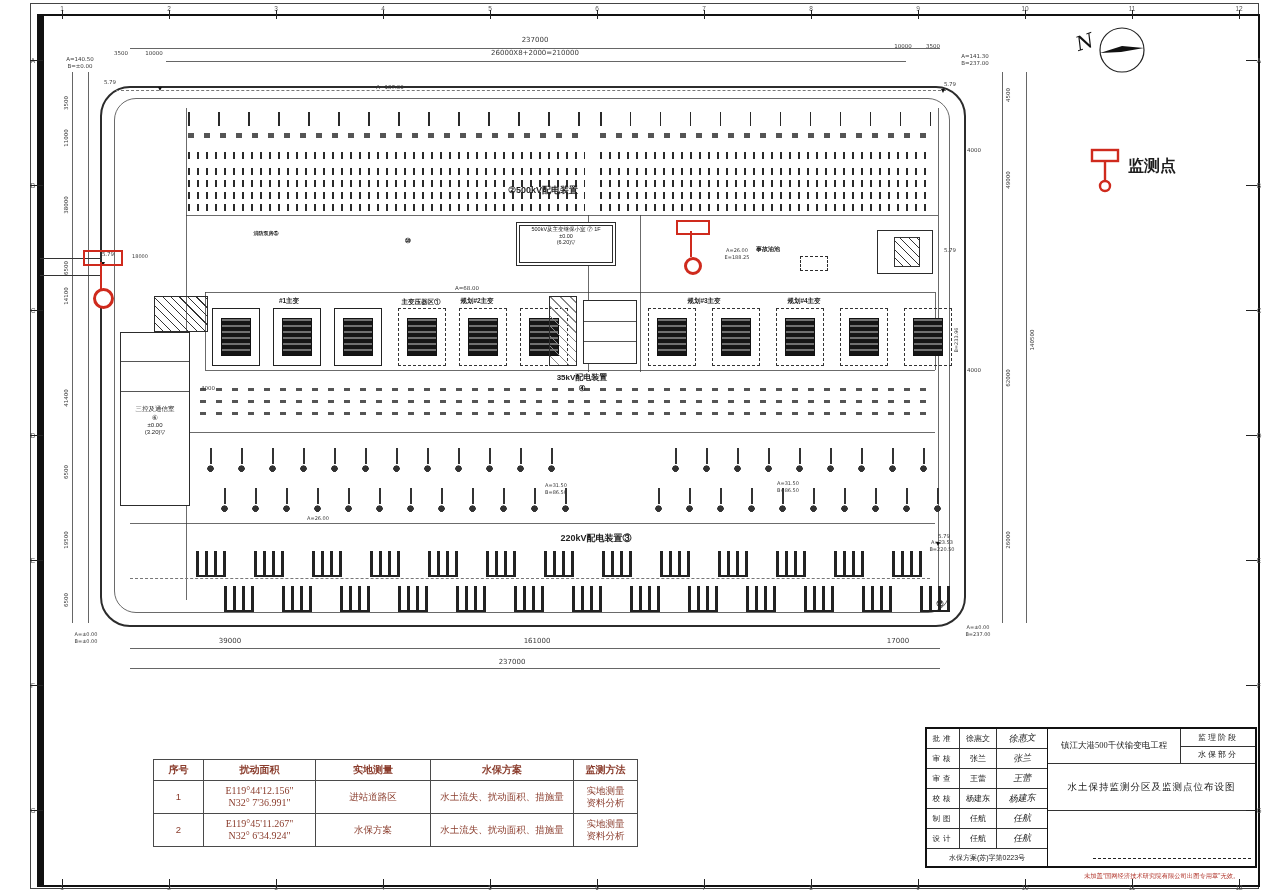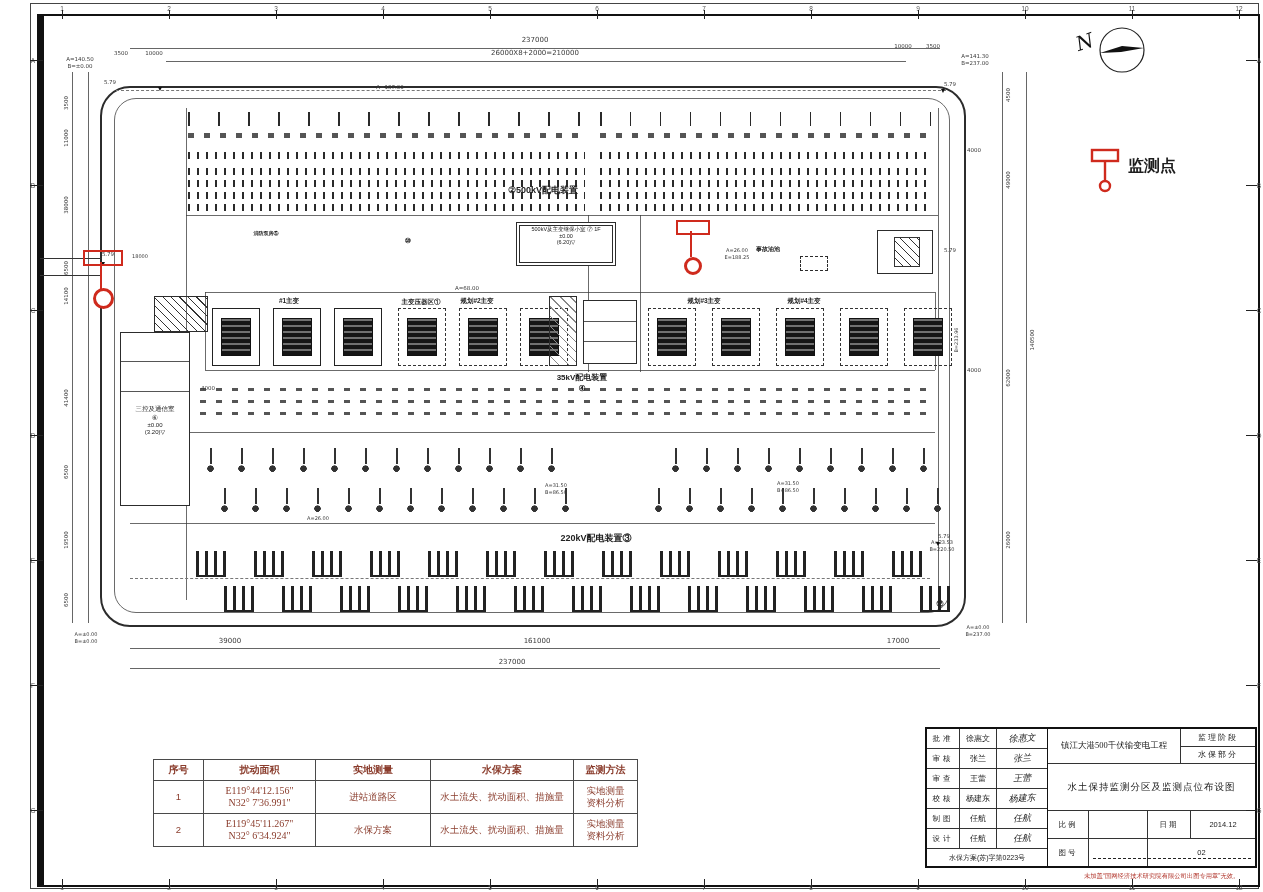--- a/index.html
+++ b/index.html
@@ -454,33 +454,20 @@
       </div>
       <div id="tb-right">
         <div id="tb-projrow">
           <div id="tb-project">镇江大港500千伏输变电工程</div>
           <div id="tb-stagecol">
             <div id="tb-stage1">监理阶段</div>
             <div id="tb-stage2">水保部分</div>
           </div>
         </div>
         <div id="tb-title">水土保持监测分区及监测点位布设图</div>
-        <div id="tb-bottom">
-          <div class="tbb-row">
-            <div class="tbb-cell w40">比例</div>
-            <div class="tbb-cell w58"></div>
-            <div class="tbb-cell w42">日期</div>
-            <div class="tbb-cell grow" style="letter-spacing:0;">2014.12</div>
-          </div>
-          <div class="tbb-row">
-            <div class="tbb-cell w40">图号</div>
-            <div class="tbb-cell w58"></div>
-            <div class="tbb-cell grow" style="letter-spacing:0;">02</div>
-          </div>
-        </div>
       </div>
     </div>
   </div>
   <div id="tb-dash"></div>
   <div id="tb-note">未加盖“国网经济技术研究院有限公司出图专用章”无效。</div>
 <div class="gridref" style="left: 62px; top: 8px;">1</div>
     <div class="gridref" style="left: 62px; top: 887px;">1</div>
     <div class="tick" style="left: 62px; top: 10px; width: 1px; height: 9px;"></div>
     <div class="tick" style="left: 62px; top: 879px; width: 1px; height: 9px;"></div>
     <div class="gridref" style="left: 169px; top: 8px;">2</div>

